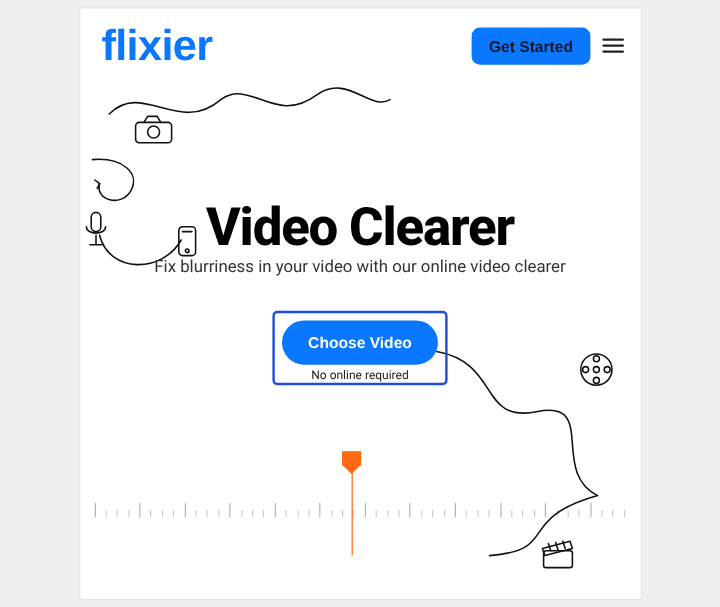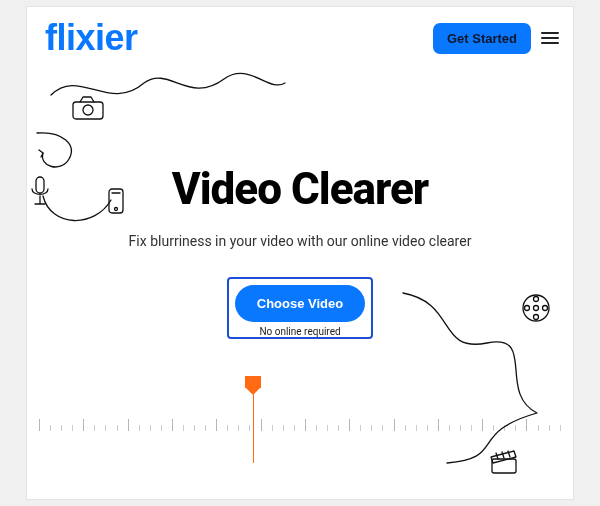--- a/index.html
+++ b/index.html
@@ -5,21 +5,21 @@
     * { margin: 0; padding: 0; box-sizing: border-box; }
     body {
       background: #f0f0f0;
       font-family: -apple-system, BlinkMacSystemFont, "Segoe UI", Roboto, sans-serif;
       display: flex;
       justify-content: center;
       align-items: flex-start;
       padding: 6px;
     }
     .page {
-      width: 548px;
+      width: 469px;
       height: 494px;
       background: #fff;
       border: 1px solid #e2e4e8;
       position: relative;
       overflow: hidden;
     }
     
     .header {
       display: flex;
       align-items: center;
@@ -74,21 +74,20 @@
       position: relative;
       z-index: 2;
     }
     .title {
       font-size: 44px;
       font-weight: 800;
       color: #000000;
       letter-spacing: -1px;
     }
     .subtitle {
-      margin-top: 18px;
       font-size: 14px;
       color: #333;
     }
     .cta-row {
       margin-top: 28px;
       display: flex;
       justify-content: center;
       gap: 14px;
       align-items: flex-start;
     }

